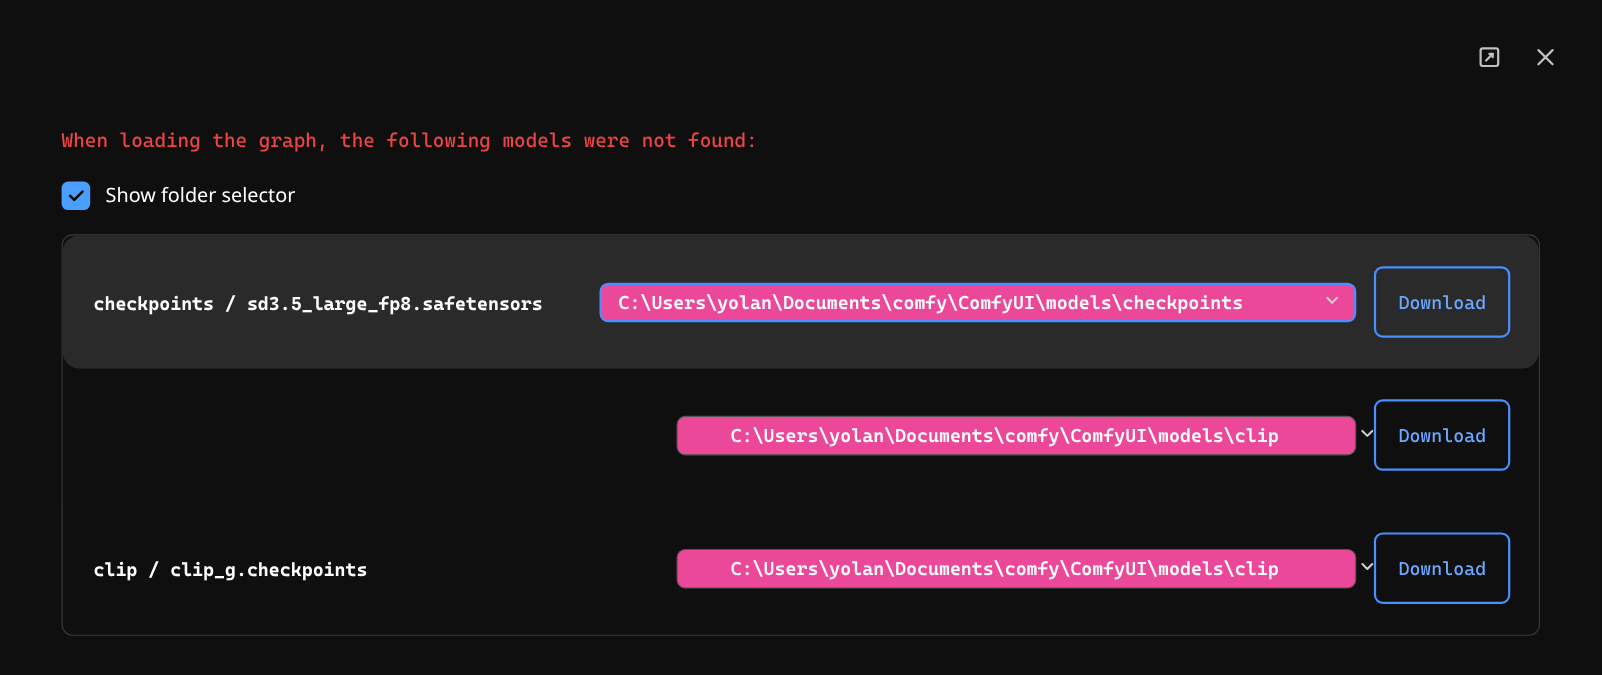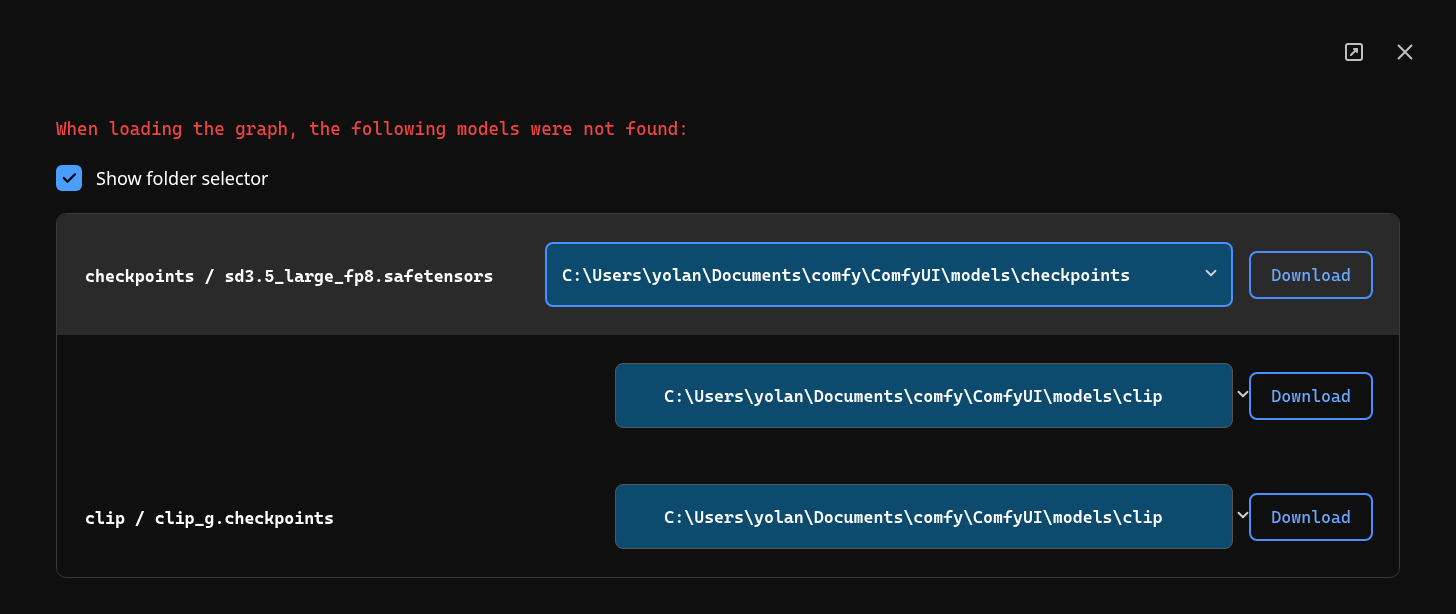--- a/index.html
+++ b/index.html
@@ -63,59 +63,60 @@
     border: 1px solid #3a3a3a;
     border-radius: 10px;
     background: #0f0f0f;
     overflow: hidden;
   }
   .row {
     display: flex;
     align-items: center;
     padding: 28px 26px 28px 28px;
     gap: 16px;
+    border-radius: 15px;
   }
   .row.highlight {
     background: #2a2a2a;
   }
   .model-label {
     font-family: ui-monospace, 'SF Mono', 'Cascadia Code', 'Consolas', monospace;
     font-size: 17px;
     font-weight: 700;
     color: #ffffff;
     white-space: nowrap;
     padding-top: 2px;
   }
   .spacer { flex: 1; }
   .path-select {
     display: flex;
     align-items: center;
     border: 1px solid #555;
     border-radius: 8px;
-    background: #0c4a6e;
-    height: 65px;
+    background: #ec4899;
+    height: 36px;
     padding: 0 14px 0 16px;
     gap: 36px;
     cursor: pointer;
     min-width: 0;
   }
   .path-select.focused {
     border: 2px solid #4a8fff;
     padding: 0 13px 0 15px;
   }
   .path-text {
     font-family: ui-monospace, 'SF Mono', 'Cascadia Code', 'Consolas', monospace;
     font-size: 17px;
     font-weight: 600;
     color: #fff;
     white-space: nowrap;
   }
   .chevron { color: #cfcfcf; flex-shrink:0; }
   .download-btn {
-    height: 48px;
+    height: 65px;
     padding: 0 20px;
     border: 2px solid #4a8fff;
     border-radius: 8px;
     background: transparent;
     color: #6ba8ff;
     font-family: ui-monospace, 'SF Mono', 'Cascadia Code', 'Consolas', monospace;
     font-size: 17px;
     font-weight: 500;
     cursor: pointer;
     display: flex;

